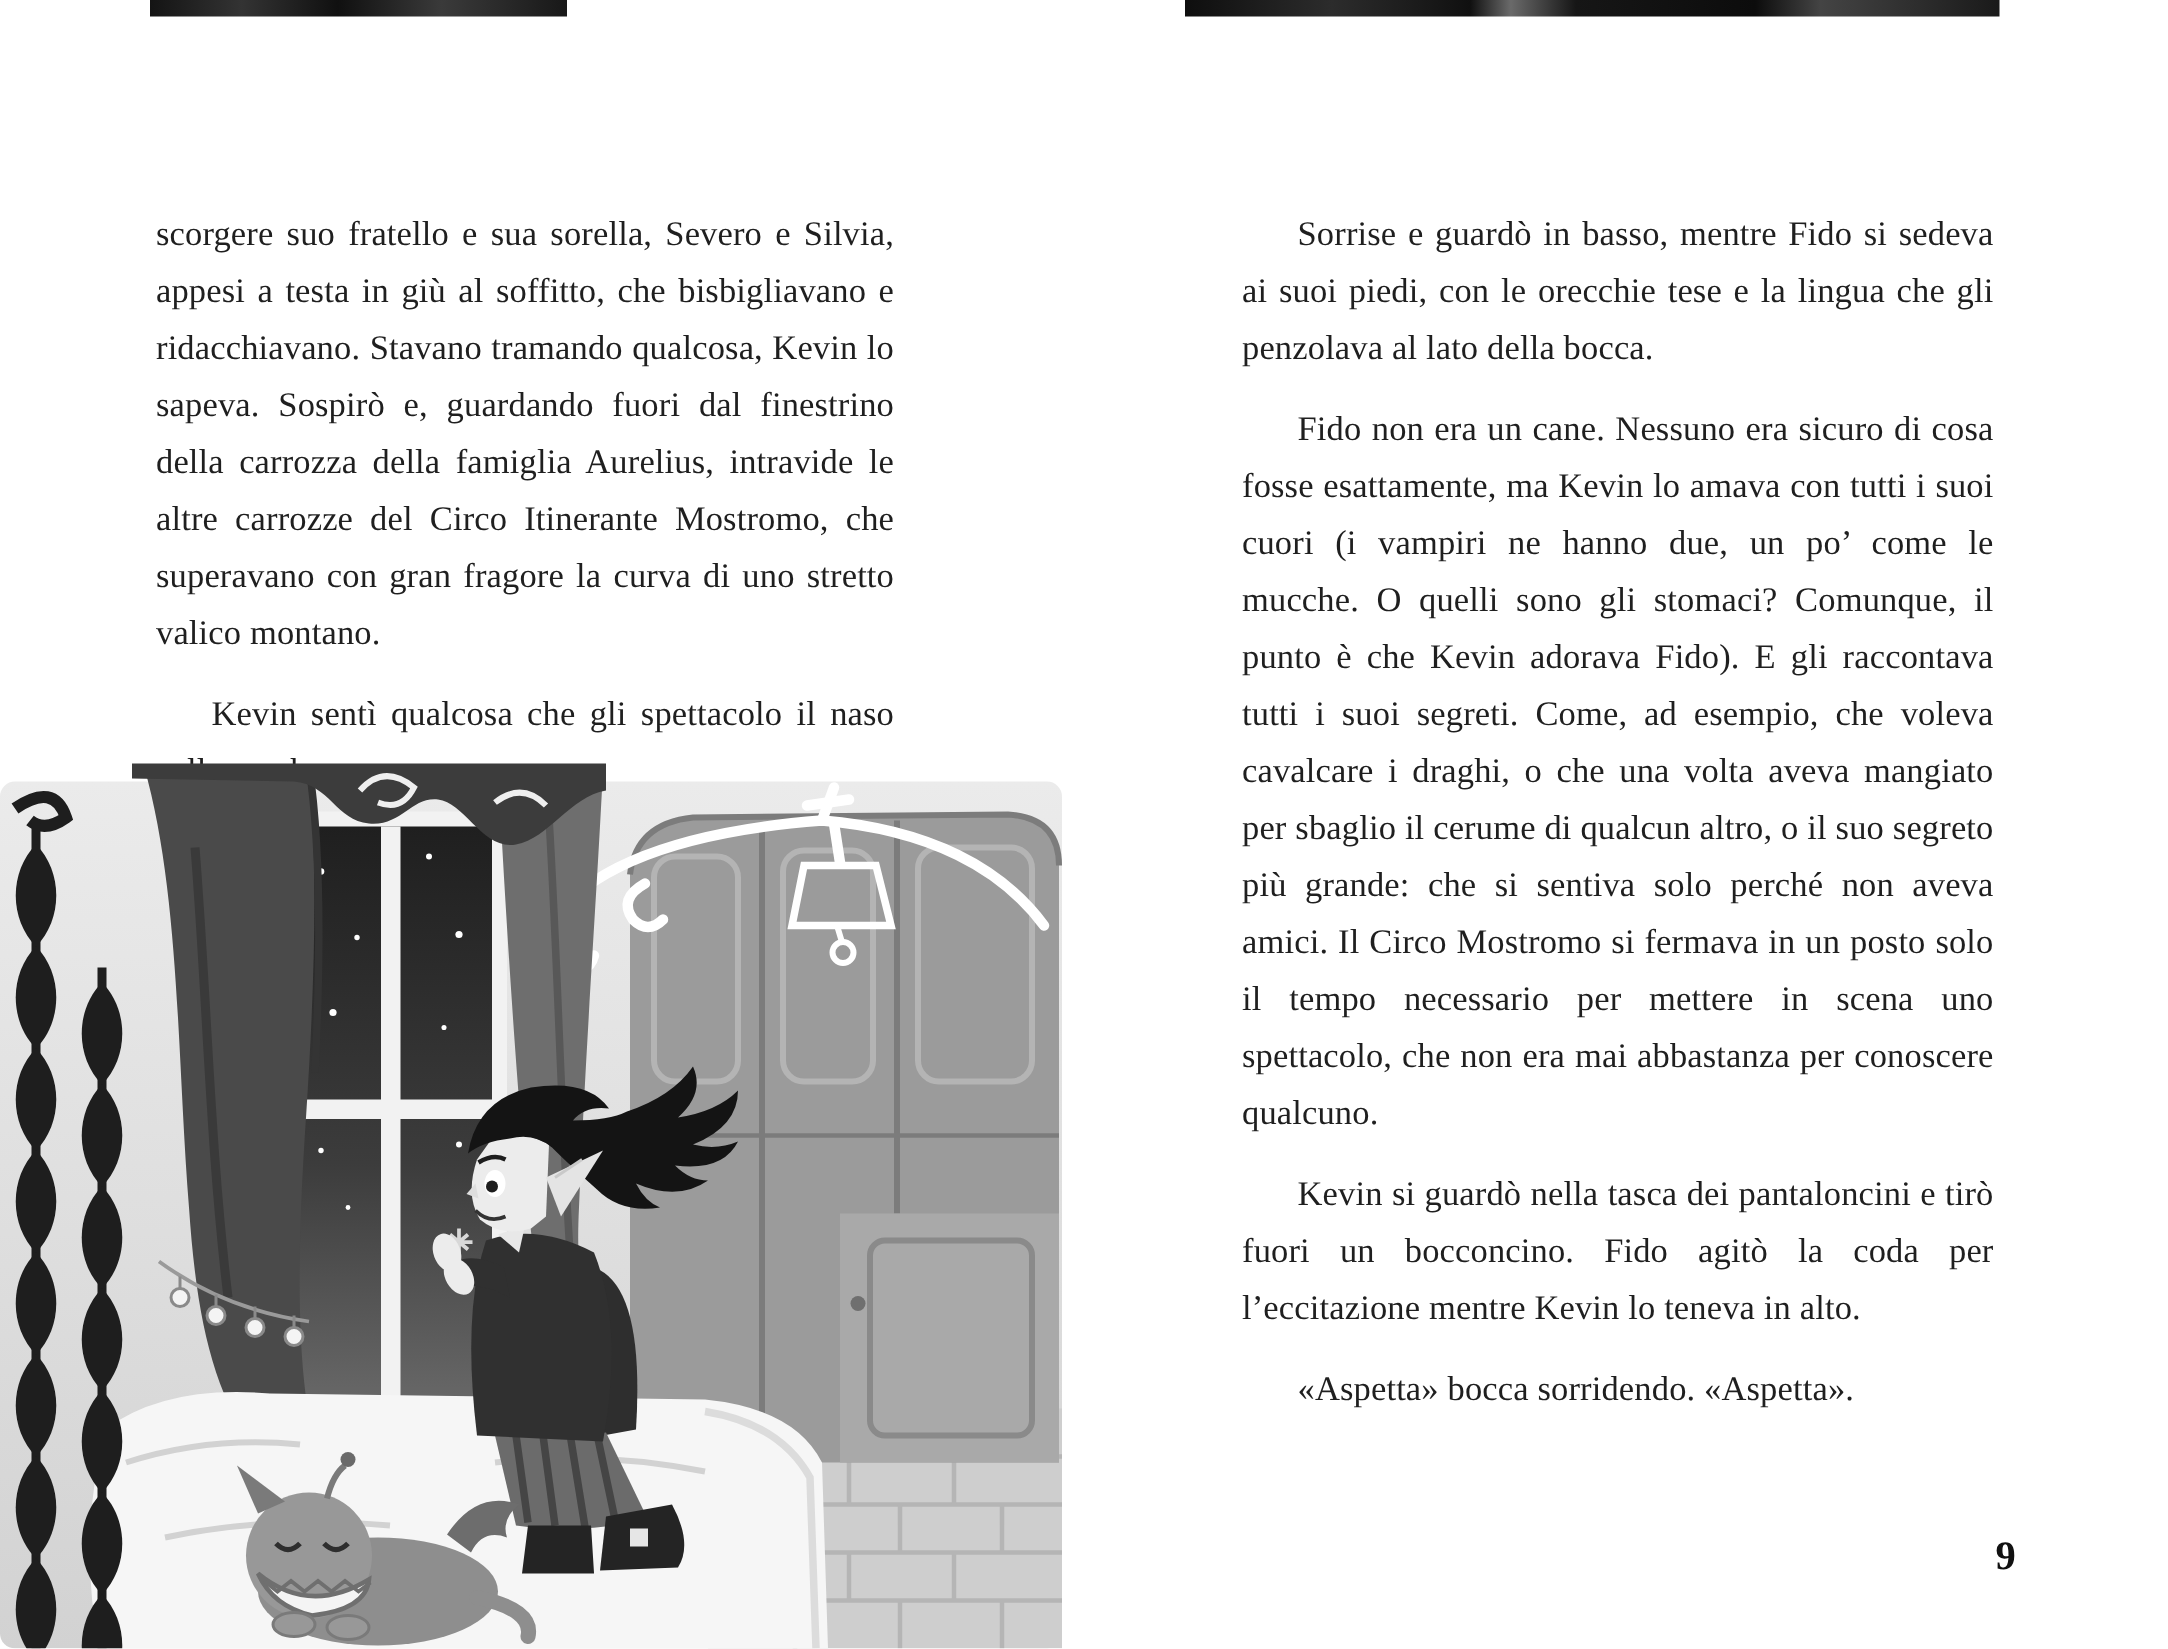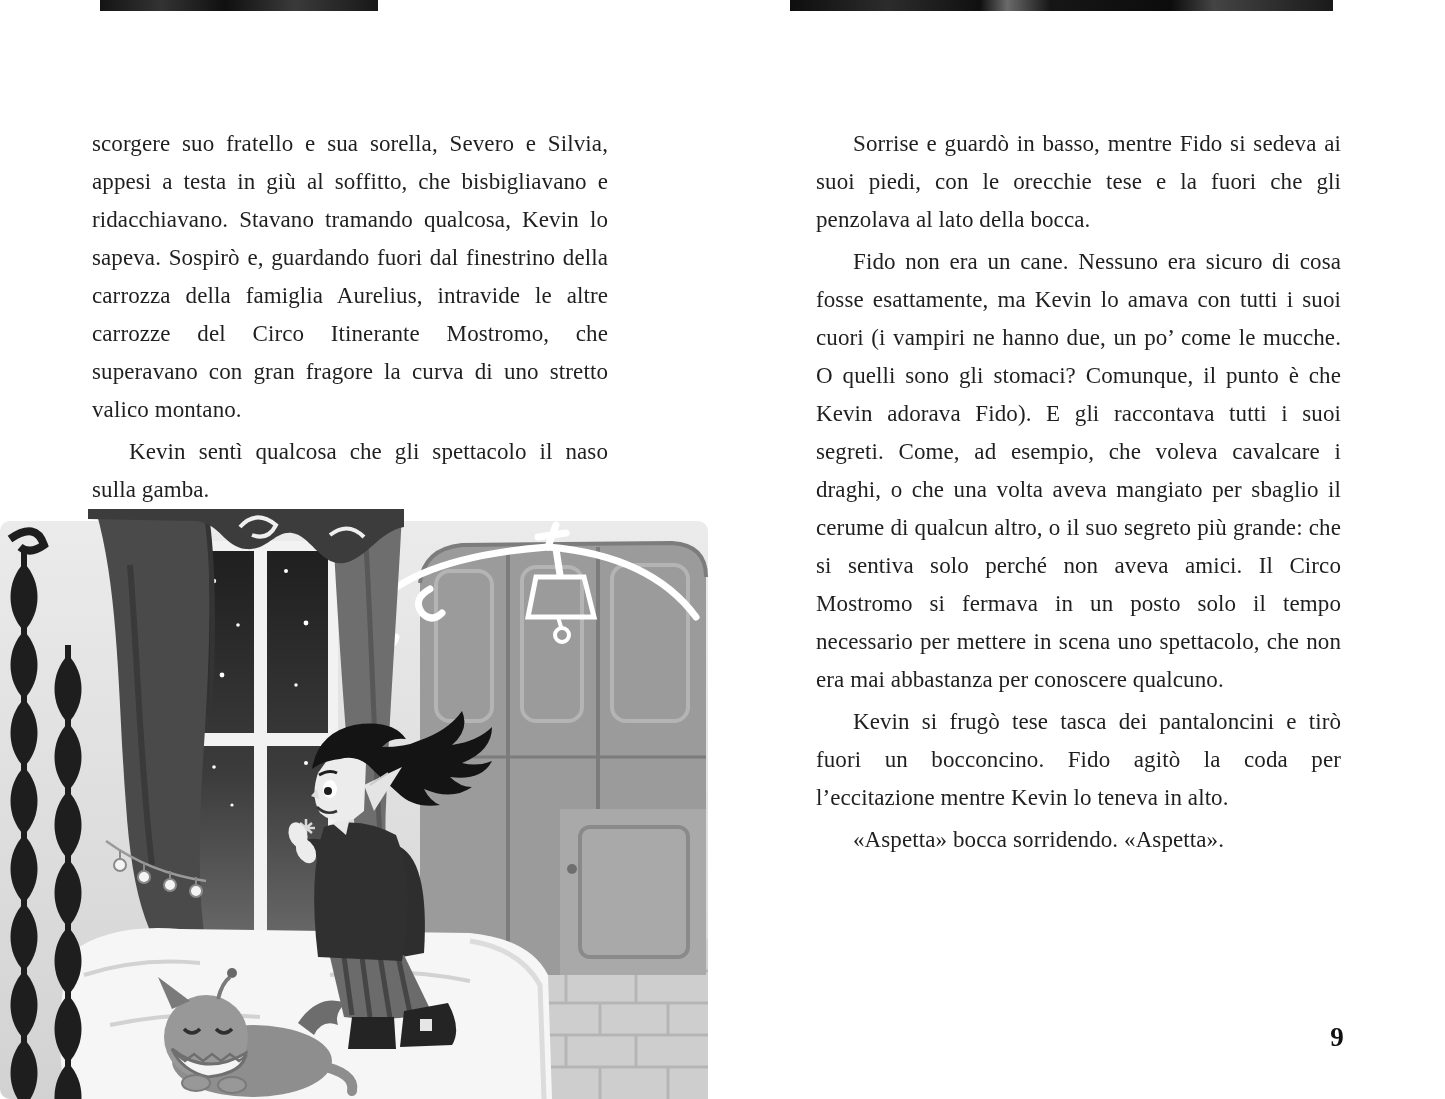--- a/index.html
+++ b/index.html
@@ -10,21 +10,21 @@
   }
   .scan-bar{position:absolute;top:0;height:11px;}
   .bar-left{left:100px;width:278px;
     background:linear-gradient(90deg,#141414 0%,#333 22%,#101010 45%,#3a3a3a 70%,#181818 100%);}
   .bar-right{left:790px;width:543px;
     background:linear-gradient(90deg,#0e0e0e 0%,#2c2c2c 18%,#101010 35%,#6a6a6a 40%,#161616 48%,#0c0c0c 70%,#444 78%,#1a1a1a 100%);}
   .text-col{position:absolute;top:121px;color:#1f1f1f;}
   .col-left{left:88px;width:524px;}
   .col-right{left:812px;width:533px;}
   .para{
-    margin:4px;font-size:23px;line-height:38px;text-align:justify;
+    margin:16px;font-size:23px;line-height:38px;text-align:justify;
     letter-spacing:0.1px;
   }
   .indent{text-indent:37px;}
   .page-number{
     position:absolute;left:1322px;top:1022px;width:30px;text-align:center;
     font-size:27px;font-weight:bold;color:#111;
   }
   .illustration{position:absolute;left:0;top:505px;width:712px;height:594px;}
 </style>
 </head>
@@ -32,23 +32,23 @@
 
 <div class="scan-bar bar-left"></div>
 <div class="scan-bar bar-right"></div>
 
 <div class="text-col col-left">
   <p class="para">scorgere suo fratello e sua sorella, Severo e Silvia, appesi a testa in giù al soffitto, che bisbigliavano e ridacchiavano. Stavano tramando qualcosa, Kevin lo sapeva. Sospirò e, guardando fuori dal finestrino della carrozza della famiglia Aurelius, intravide le altre carrozze del Circo Itinerante Mostromo, che superavano con gran fragore la curva di uno stretto valico montano.</p>
   <p class="para indent">Kevin sentì qualcosa che gli spettacolo il naso sulla gamba.</p>
 </div>
 
 <div class="text-col col-right">
-  <p class="para indent">Sorrise e guardò in basso, mentre Fido si sedeva ai suoi piedi, con le orecchie tese e la fuori che gli penzolava al lato della bocca.</p>
+  <p class="para indent">Sorrise e guardò in basso, mentre Fido si sedeva ai suoi piedi, con le orecchie tese e la lingua che gli penzolava al lato della bocca.</p>
   <p class="para indent">Fido non era un cane. Nessuno era sicuro di cosa fosse esattamente, ma Kevin lo amava con tutti i suoi cuori (i vampiri ne hanno due, un po’ come le mucche. O quelli sono gli stomaci? Comunque, il punto è che Kevin adorava Fido). E gli raccontava tutti i suoi segreti. Come, ad esempio, che voleva cavalcare i draghi, o che una volta aveva mangiato per sbaglio il cerume di qualcun altro, o il suo segreto più grande: che si sentiva solo perché non aveva amici. Il Circo Mostromo si fermava in un posto solo il tempo necessario per mettere in scena uno spettacolo, che non era mai abbastanza per conoscere qualcuno.</p>
-  <p class="para indent">Kevin si frugò tese tasca dei pantaloncini e tirò fuori un bocconcino. Fido agitò la coda per l’eccitazione mentre Kevin lo teneva in alto.</p>
+  <p class="para indent">Kevin si guardò nella tasca dei pantaloncini e tirò fuori un bocconcino. Fido agitò la coda per l’eccitazione mentre Kevin lo teneva in alto.</p>
   <p class="para indent">«Aspetta» bocca sorridendo. «Aspetta».</p>
 </div>
 
 <div class="page-number">9</div>
 
 <svg class="illustration" viewBox="0 0 712 594" xmlns="http://www.w3.org/2000/svg">
   <title>Kevin, a young vampire boy, kneels on his bed looking out the carriage window at the night sky while his pet gargoyle Fido dozes beside him</title>
   <defs>
     <linearGradient id="nightGrad" x1="0" y1="0" x2="0" y2="1">
       <stop offset="0" stop-color="#1f1f1f"></stop>

